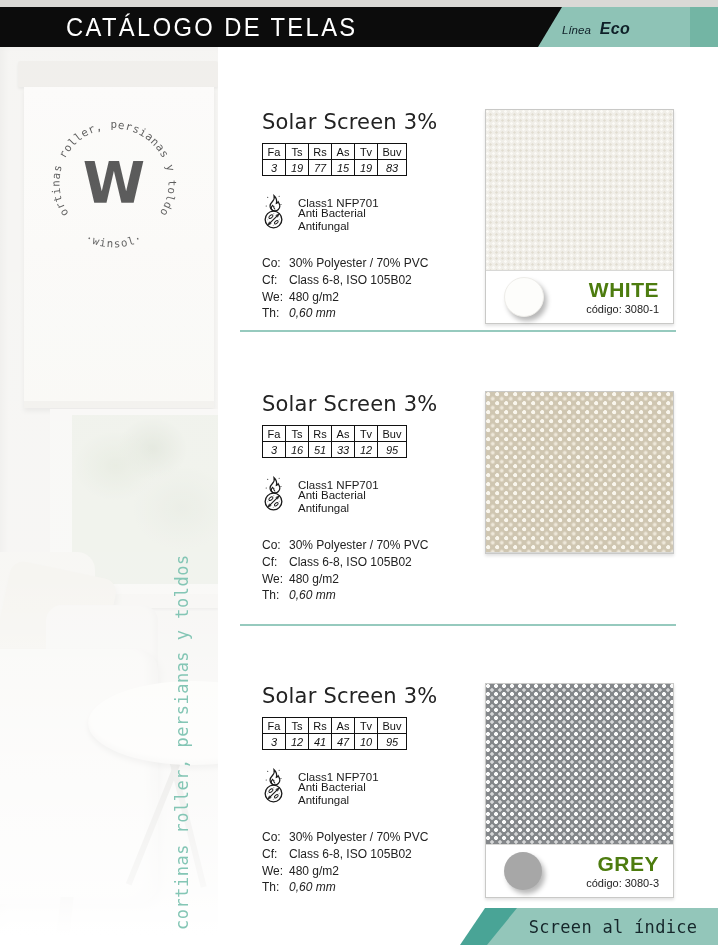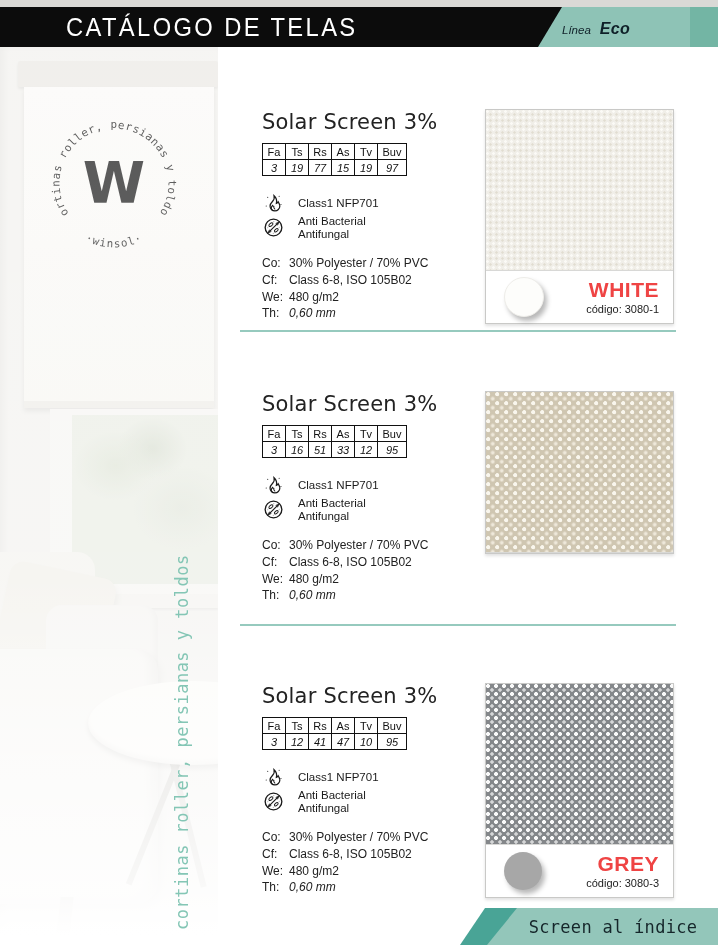--- a/index.html
+++ b/index.html
@@ -68,21 +68,21 @@
   .p-title{position:absolute;left:0;top:6px;margin:0;font-family:"DejaVu Sans",sans-serif;
            font-weight:400;font-size:21px;color:#222;letter-spacing:.2px;white-space:nowrap;}
   .spec-table{position:absolute;left:0;top:39px;border-collapse:collapse;
               font-size:11px;color:#111;}
   .spec-table th,.spec-table td{border:1.5px solid #111;width:22px;height:15px;padding:0;
               text-align:center;font-weight:400;}
   .spec-table th:last-child,.spec-table td:last-child{width:28px;}
   .spec-table td{font-style:italic;}
   .cert{position:absolute;display:flex;align-items:center;gap:13px;font-size:11.5px;color:#1a1a1a;}
   .cert-fire{left:0;top:88px;}
-  .cert-bact{left:0;top:111px;}
+  .cert-bact{left:0;top:103px;}
   .cert .txt{line-height:12.5px;}
   .icon24{width:23px;height:23px;flex:0 0 auto;}
   .spec-line{position:absolute;left:0;font-size:12px;color:#222;white-space:nowrap;}
   .spec-line .lab{display:inline-block;width:27px;}
   .sl1{top:152px;}.sl2{top:169px;}.sl3{top:186px;}.sl4{top:202px;}
   .spec-line .it{font-style:italic;}
 
   
   .swatch{position:absolute;left:245px;top:5px;width:187px;border:1px solid #c9c9c7;
           background:#fff;box-shadow:0 2px 3px rgba(0,0,0,.12);}
@@ -99,21 +99,21 @@
      background-image:radial-gradient(circle at 2px 2px,#fafafa 1.6px,rgba(0,0,0,0) 2.3px),
                       radial-gradient(circle at 2px 2px,#d5d6d7 1.4px,rgba(0,0,0,0) 2.1px);
      background-size:8px 8px,8px 8px;background-position:0 0,4px 4px;}
   .band{height:52px;display:flex;align-items:center;justify-content:space-between;
         padding:0 14px 0 18px;background:#ffffff;}
   .dot{width:38px;height:38px;border-radius:50%;box-shadow:3px 4px 5px rgba(0,0,0,.28);}
   .dot-white{background:#fdfdfb;border:1px solid #eeede9;}
   .dot-beige{background:#ece6d2;}
   .dot-grey{background:#a7a7a7;}
   .names{text-align:right;}
-  .sw-name{font-weight:bold;font-size:21px;letter-spacing:.5px;color:#ef4444;line-height:22px;}
+  .sw-name{font-weight:bold;font-size:21px;letter-spacing:.5px;color:#4d7c0f;line-height:22px;}
   .sw-code{font-size:11px;color:#222;margin-top:2px;}
 
   .divider{position:absolute;left:240px;width:436px;height:1.5px;background:#96cabe;}
   .div1{top:330px;}.div2{top:624px;}
 
   
   .ft-dark{position:absolute;left:460px;top:908px;width:60px;height:37px;background:#49a496;
            clip-path:polygon(25px 0,58px 0,33px 100%,0 100%);}
   .ft-band{position:absolute;left:468px;top:908px;width:250px;height:37px;background:#93c6ba;
            clip-path:polygon(49px 0,100% 0,100% 100%,19px 100%);
@@ -204,21 +204,21 @@
         <th>As</th>
         <th>Tv</th>
         <th>Buv</th>
       </tr>
       <tr>
         <td>3</td>
         <td>19</td>
         <td>77</td>
         <td>15</td>
         <td>19</td>
-        <td>97</td>
+        <td>83</td>
       </tr>
     </tbody>
       </table>
     <div class="cert cert-fire">
       <svg class="icon24" viewBox="0 0 24 24">
           <use href="#icon-flame"></use>
         </svg>
       <span class="txt">Class1 NFP701</span>
     </div>
     <div class="cert cert-bact">

